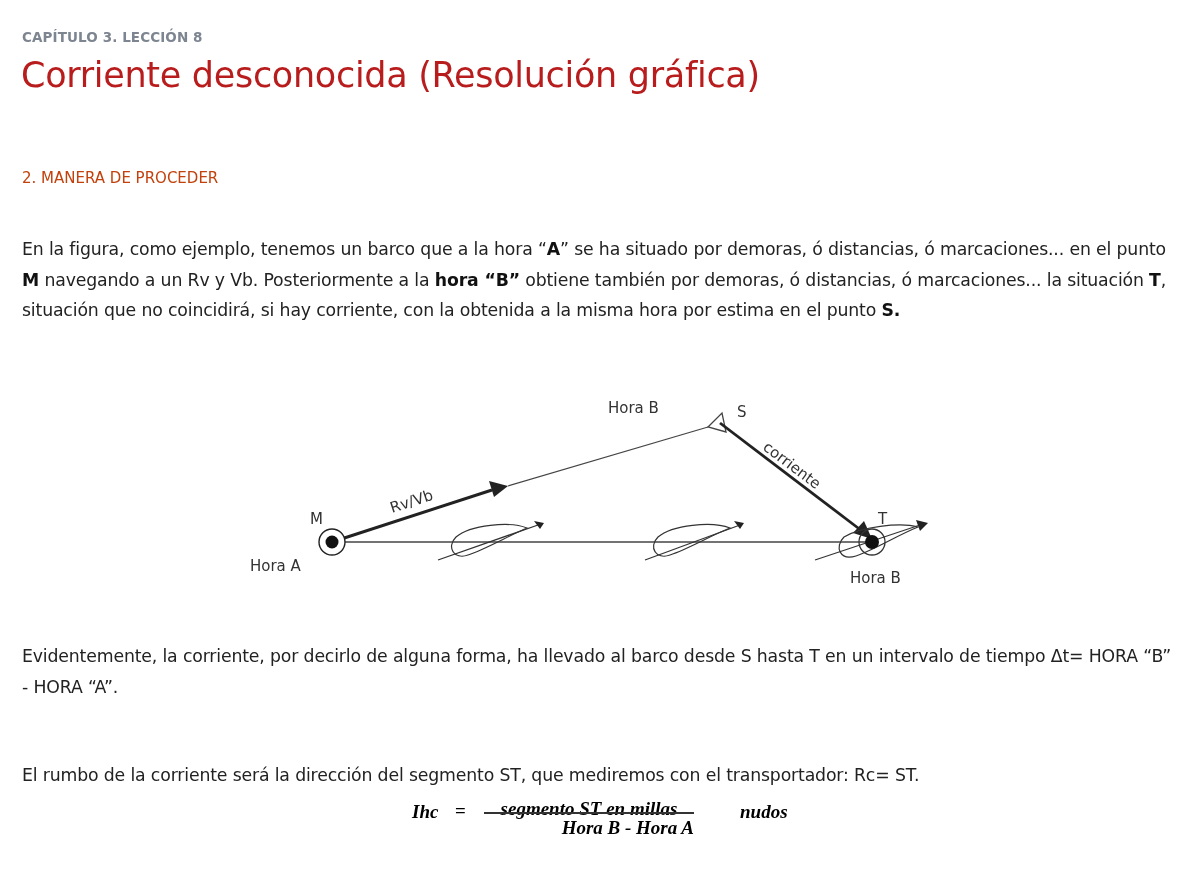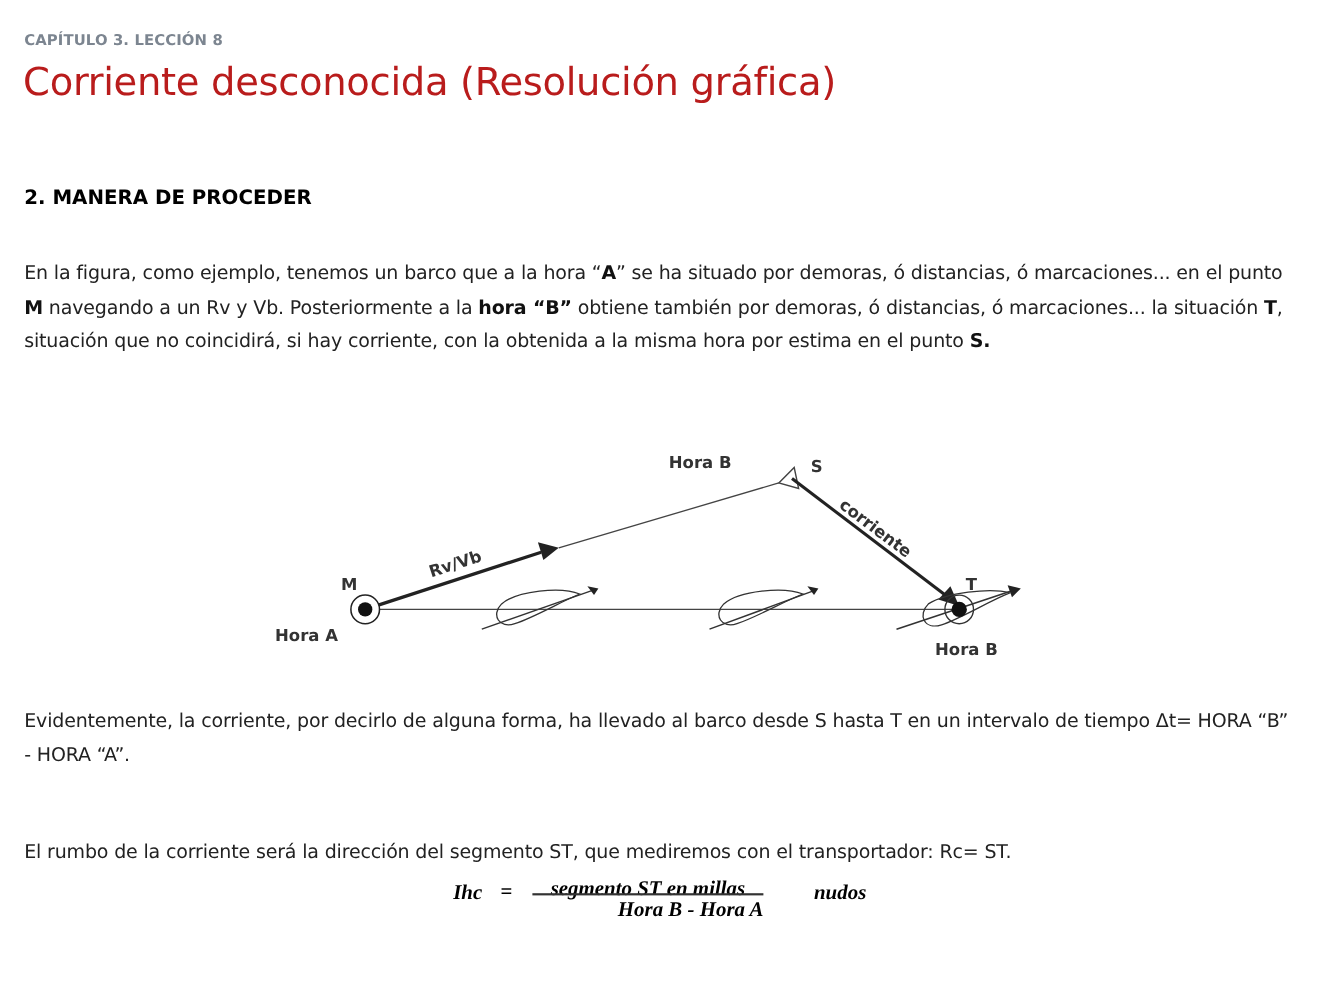--- a/index.html
+++ b/index.html
@@ -1,25 +1,25 @@
 <!DOCTYPE html>
 <html><head>
 <meta charset="utf-8">
 <style>
   html, body { margin: 0; padding: 0; background: #ffffff; }
   body { width: 1200px; height: 894px; position: relative; overflow: hidden; font-family: "DejaVu Sans", sans-serif; color: #222222; }
   .kicker { position: absolute; left: 22px; top: 29px; font-size: 13.5px; font-weight: bold; color: #7c8590; letter-spacing: 0.1px; }
   .title { position: absolute; left: 21px; top: 55px; margin: 0; font-size: 35px; font-weight: normal; color: #b91c1c; letter-spacing: -0.3px; }
-  .section-heading { position: absolute; left: 22px; top: 169px; margin: 0; font-size: 18px; font-weight: bold; color: #000000; }
+  .section-heading { position: absolute; left: 22px; top: 169px; margin: 0; font-size: 15px; font-weight: normal; color: #c2410c; }
   .para { position: absolute; left: 22px; width: 1160px; margin: 0; font-size: 17.3px; line-height: 30.5px; color: #222222; letter-spacing: -0.15px; }
   .para b { color: #111111; }
   #p1 { top: 214px; margin-top: 20px; }
   #p2 { top: 641px; }
   #p3 { top: 760px; }
-  .figure { position: absolute; left: 240px; top: 397px; width: 720px; height: 215px; font-weight: bold; }
+  .figure { position: absolute; left: 240px; top: 385px; width: 720px; height: 215px; }
   .figure svg { width: 720px; height: 215px; display: block; }
   .fig-label { font-family: "DejaVu Sans", sans-serif; font-size: 15px; fill: #333333; }
   .formula { position: absolute; left: 405px; top: 784px; width: 380px; height: 60px; font-family: "Liberation Serif", serif; font-style: italic; font-weight: bold; color: #000000; }
   .formula .lhs { position: absolute; left: 7px; top: 17px; font-size: 19px; }
   .formula .eq { position: absolute; left: 50px; top: 16px; font-size: 19px; font-style: normal; }
   .formula .num { position: absolute; left: 79px; top: 14px; width: 210px; text-align: center; font-size: 19px; }
   .formula .bar { position: absolute; left: 79px; top: 28px; width: 210px; height: 1.5px; background: #333333; }
   .formula .den { position: absolute; left: 79px; top: 33px; width: 210px; text-align: right; font-size: 19px; }
   .formula .unit { position: absolute; left: 307px; top: 17px; font-size: 19px; margin-left: 28px; }
 </style>

